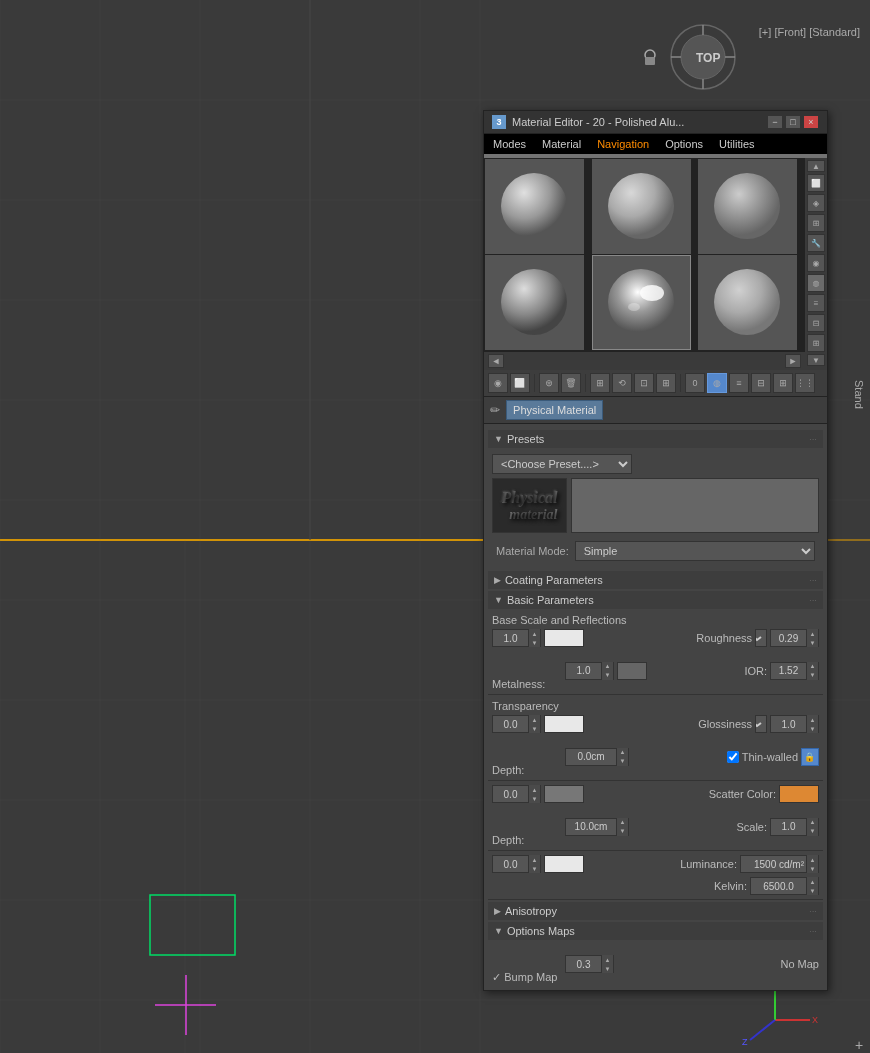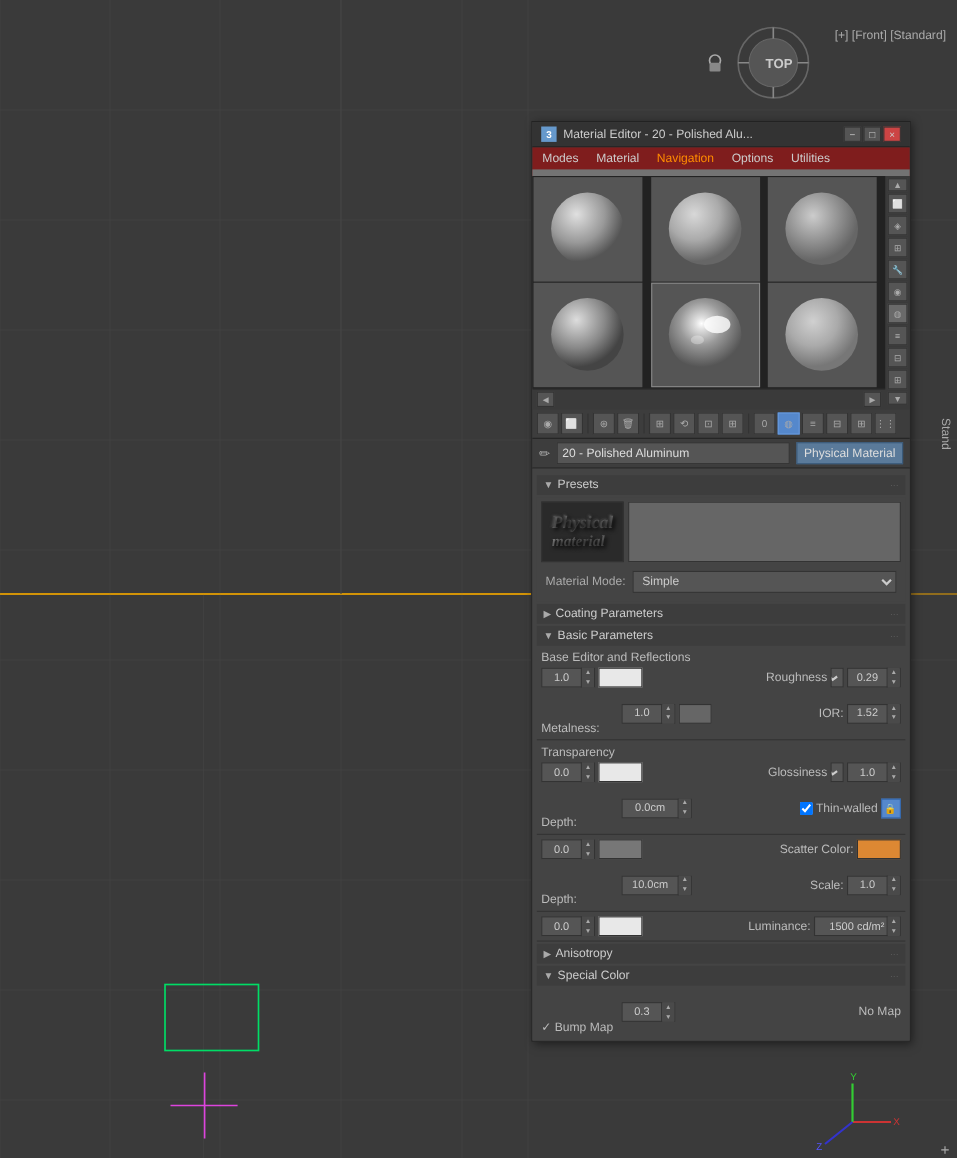--- a/index.html
+++ b/index.html
@@ -83,25 +83,25 @@
       align-items: center;
       justify-content: center;
       font-size: 9px;
       color: #ccc;
       cursor: pointer;
     }
     .title-btn.close { background: #cc4444; }
 
     
     .menu-bar {
-      background: #7f1d1d;
+      background: #000000;
       padding: 3px 6px;
       display: flex;
       gap: 10px;
-      border-bottom: 6px solid #737373;
+      border-bottom: 4px solid #737373;
     }
     .menu-item {
       font-size: 11px;
       color: #ccc;
       cursor: pointer;
       padding: 1px 3px;
     }
     .menu-item.active { color: #ff8c00; }
 
     
@@ -687,35 +687,39 @@
     <div class="tb-btn">0</div>
     <div class="tb-btn active">◍</div>
     <div class="tb-btn">≡</div>
     <div class="tb-btn">⊟</div>
     <div class="tb-btn">⊞</div>
     <div class="tb-btn">⋮⋮</div>
   </div>
 
   <div class="material-name-row">
     <span class="pencil-icon">✏</span>
-    <input class="material-name-input" type="text" value="20 - Polished Aluminum" style="">
     <button class="material-type-btn">Physical Material</button>
   </div>
 
   <div class="properties-panel">
 
     <div class="section-header">
       <span class="section-arrow">▼</span>
       <span class="section-title">Presets</span>
       <span class="section-dots">···</span>
     </div>
     <div class="presets-content">
+      <div class="preset-dropdown-row">
+        <select class="preset-select">
+          <option>&lt;Choose Preset....&gt;</option>
+        </select>
+      </div>
       <div class="preset-logo-area">
         <div class="preset-logo">
-          <div style="text-align:left; padding:4px;">
+          <div style="text-align:right; padding:4px;">
             <div style="font-size:16px; font-weight:bold; color:#777; font-style:italic; font-family:'Times New Roman',serif; text-shadow: 2px 2px 4px #000, -1px -1px 2px #555; background: linear-gradient(135deg, #888 0%, #555 50%, #888 100%); -webkit-background-clip: text; -webkit-text-fill-color: transparent;">Physical</div>
             <div style="font-size:14px; font-weight:bold; color:#777; font-style:italic; font-family:'Times New Roman',serif; text-shadow: 2px 2px 4px #000; background: linear-gradient(135deg, #888 0%, #555 50%, #888 100%); -webkit-background-clip: text; -webkit-text-fill-color: transparent;">material</div>
           </div>
         </div>
         <div class="preset-preview" style="height:55px; background:#666;"></div>
       </div>
 
       <div class="material-mode-row">
         <span class="material-mode-label">Material Mode:</span>
         <select class="material-mode-select">
@@ -729,21 +733,21 @@
       <span class="section-title">Coating Parameters</span>
       <span class="section-dots">···</span>
     </div>
 
     <div class="section-header">
       <span class="section-arrow">▼</span>
       <span class="section-title">Basic Parameters</span>
       <span class="section-dots">···</span>
     </div>
 
-    <div class="subsection-title">Base Editor and Reflections</div>
+    <div class="subsection-title">Base Scale and Reflections</div>
 
     <div class="param-row">
       <div class="spin-box">
         <span class="spin-val">1.0</span>
         <div class="spin-arrows">
           <div class="spin-up">▲</div>
           <div class="spin-down">▼</div>
         </div>
       </div>
       <div class="color-swatch color-swatch-white"></div>
@@ -876,32 +880,43 @@
       <span class="param-label-right">Luminance:</span>
       <div class="spin-box">
         <span class="spin-val" style="width:65px;text-align:right;">1500 cd/m²</span>
         <div class="spin-arrows">
           <div class="spin-up">▲</div>
           <div class="spin-down">▼</div>
         </div>
       </div>
     </div>
 
+    <div class="param-row">
+      <span style="flex:1;"></span>
+      <span class="param-label-right">Kelvin:</span>
+      <div class="spin-box">
+        <span class="spin-val" style="width:55px;">6500.0</span>
+        <div class="spin-arrows">
+          <div class="spin-up">▲</div>
+          <div class="spin-down">▼</div>
+        </div>
+      </div>
+    </div>
 
     <div class="divider-line"></div>
 
     <div class="section-header">
       <span class="section-arrow">▶</span>
       <span class="section-title">Anisotropy</span>
       <span class="section-dots">···</span>
     </div>
 
     <div class="section-header">
       <span class="section-arrow">▼</span>
-      <span class="section-title">Special Color</span>
+      <span class="section-title">Options Maps</span>
       <span class="section-dots">···</span>
     </div>
 
     <div class="param-row">
       <span class="param-label">✓ Bump Map</span>
       <div class="spin-box">
         <span class="spin-val">0.3</span>
         <div class="spin-arrows">
           <div class="spin-up">▲</div>
           <div class="spin-down">▼</div>

